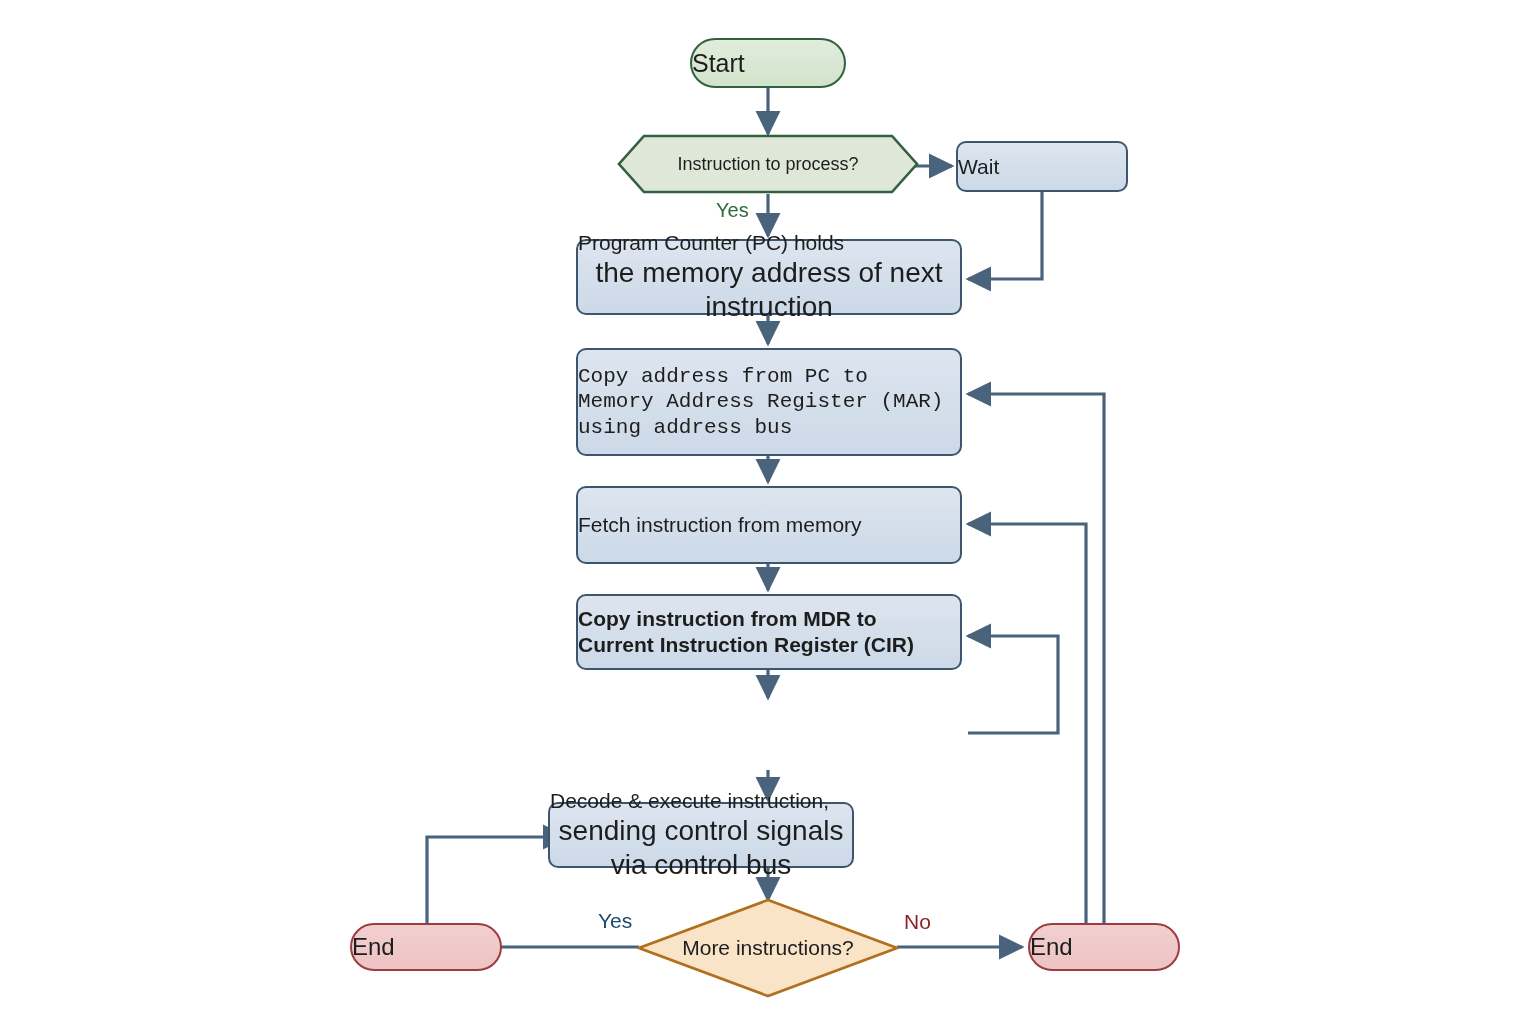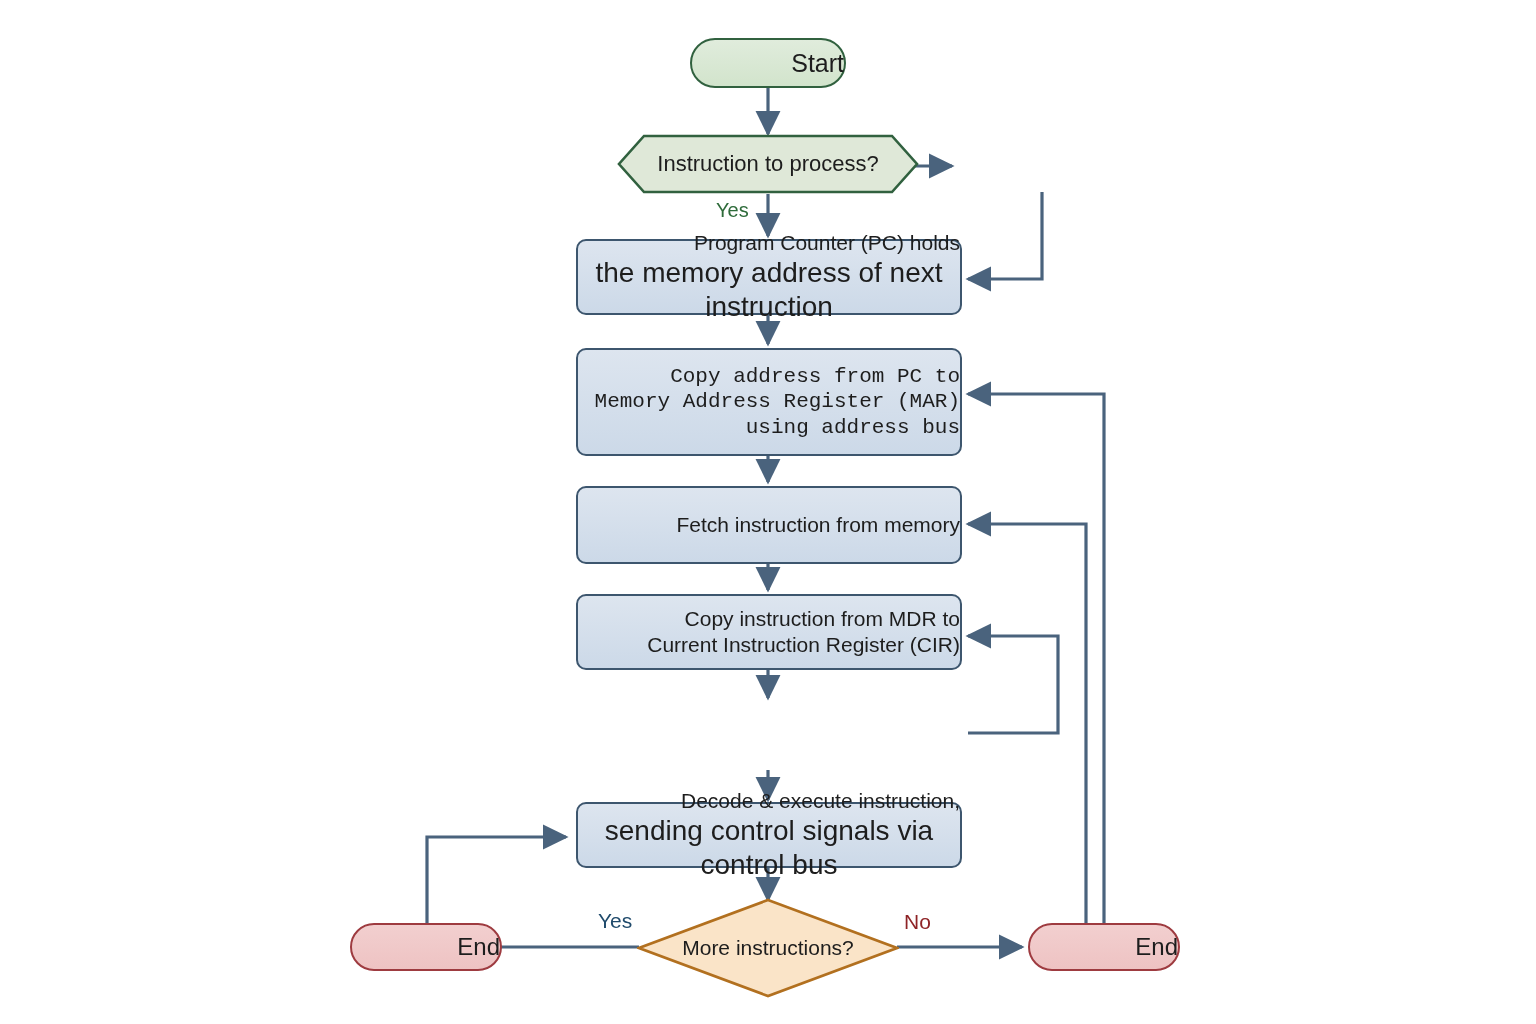--- a/index.html
+++ b/index.html
@@ -23,21 +23,21 @@
     top: 0;
     width: 1536px;
     height: 1024px;
     pointer-events: none;
   }
   .node {
     position: absolute;
     box-sizing: border-box;
     display: flex;
     flex-direction: column;
-    align-items: flex-end;
+    align-items: flex-start;
     justify-content: center;
     text-align: center;
     color: #1d1d1d;
     line-height: 1.22;
   }
   .proc {
     background: linear-gradient(180deg, #dde5ef 0%, #ccd9e8 100%);
     border: 2px solid #3d566e;
     border-radius: 10px;
   }
@@ -128,48 +128,51 @@
   </svg>
 
   <div class="node terminator-start" style="left:690px; top:38px; width:156px; height:50px; font-size:25px;">
     <span>Start</span>
   </div>
 
   <div class="hexwrap" style="left:617px; top:134px; width:302px; height:60px;">
     <svg width="302" height="60" viewBox="0 0 302 60">
       <polygon points="27,2 275,2 300,30 275,58 27,58 2,30" fill="#dfe8d8" stroke="#31613f" stroke-width="2.6"></polygon>
     </svg>
-    <div class="hexlabel" style="font-size:22px;">
+    <div class="hexlabel" style="font-size:18px;">
       <span>Instruction to process?</span>
     </div>
   </div>
 
+  <div class="node proc" style="left:956px; top:141px; width:172px; height:51px; font-size:21px;">
+    <span>Wait</span>
+  </div>
 
   <div class="node proc" style="left:576px; top:239px; width:386px; height:76px; font-size:21px;">
     <span class="ln">Program Counter (PC) holds</span>
     <span class="ln ln-sub">the memory address of next instruction</span>
   </div>
 
   <div class="node proc" style="left:576px; top:348px; width:386px; height:108px; font-size:21px;font-family:Liberation Mono, monospace;">
     <span class="ln">Copy address from PC to</span>
     <span class="ln">Memory Address Register (MAR)</span>
     <span class="ln">using address bus</span>
   </div>
 
   <div class="node proc" style="left:576px; top:486px; width:386px; height:78px; font-size:21px;gap:44px;">
     <span class="ln">Fetch instruction from memory</span>
   </div>
 
-  <div class="node proc" style="left:576px; top:594px; width:386px; height:76px; font-size:21px;">
+  <div class="node proc" style="left:576px; top:594px; width:386px; height:76px; font-size:21px;font-weight:bold;">
     <span class="ln">Copy instruction from MDR to</span>
     <span class="ln">Current Instruction Register (CIR)</span>
   </div>
 
 
-  <div class="node proc" style="left:576px; top:802px; width:386px; height:66px; font-size:21px;">
+  <div class="node proc" style="left:548px; top:802px; width:306px; height:66px; font-size:21px;">
     <span class="ln">Decode &amp; execute instruction,</span>
     <span class="ln ln-sub">sending control signals via control bus</span>
   </div>
 
   <div class="diamondwrap" style="left:637px; top:898px; width:262px; height:100px;">
     <svg width="262" height="100" viewBox="0 0 262 100">
       <polygon points="131,2 260,50 131,98 2,50" fill="#fae4c8" stroke="#b2701f" stroke-width="2.6"></polygon>
     </svg>
     <div class="dialabel" style="font-size:21px;">
       <span>More instructions?</span>

